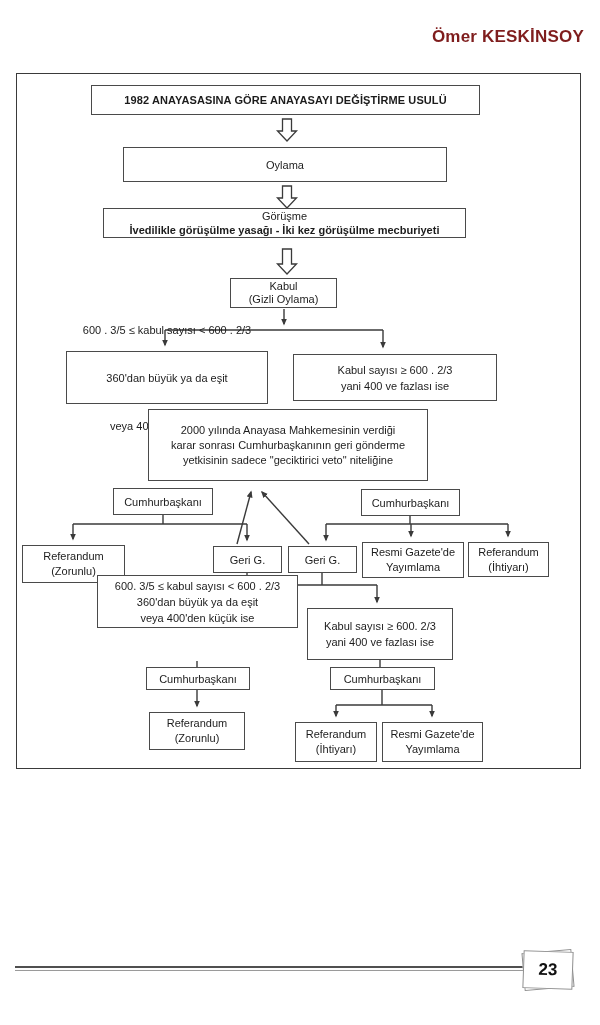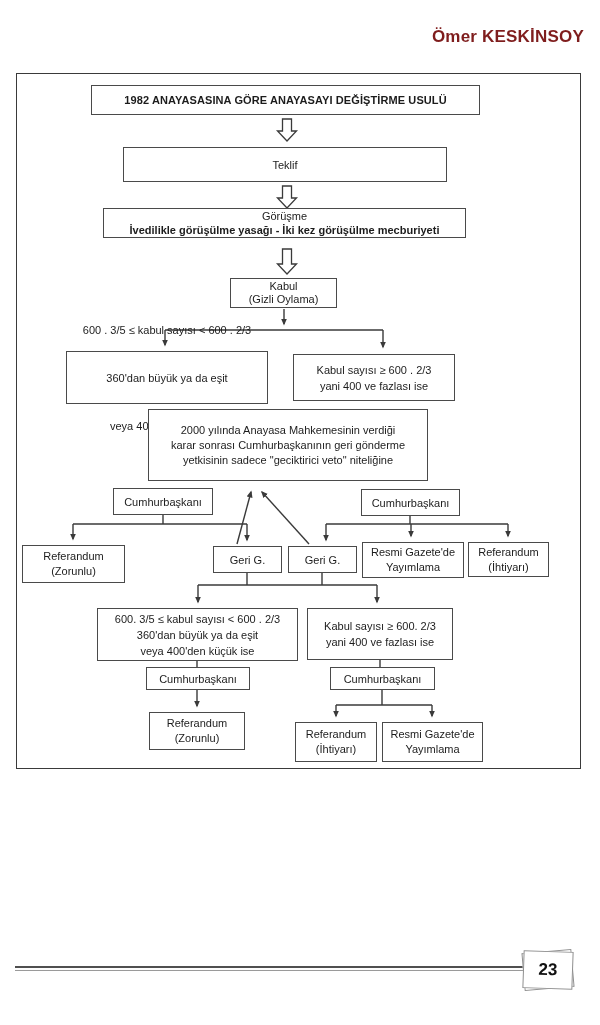--- a/index.html
+++ b/index.html
@@ -25,30 +25,30 @@
   .badge-front{position:absolute;left:2px;top:2px;width:48px;height:36px;background:#fff;
                border:1.5px solid #8f8f8f;transform:rotate(2deg);
                display:flex;align-items:center;justify-content:center;
                font-size:17px;font-weight:bold;color:#111;}
   
   .n-title{left:91px;top:85px;width:389px;height:30px;font-weight:bold;letter-spacing:0.1px;}
   .n-teklif{left:123px;top:147px;width:324px;height:35px;}
   .n-gorusme{left:103px;top:208px;width:363px;height:30px;}
   .n-kabul{left:230px;top:278px;width:107px;height:30px;line-height:13px;}
   .n-ulc{left:66px;top:351px;width:202px;height:53px;line-height:16px;gap:32px;}
-  .n-urc{left:293px;top:354px;width:162px;height:47px;line-height:16px;}
+  .n-urc{left:293px;top:354px;width:204px;height:47px;line-height:16px;}
   .n-note{left:148px;top:409px;width:280px;height:72px;line-height:15px;border-width:1.6px;}
   .n-cbl{left:113px;top:488px;width:100px;height:27px;}
   .n-cbr{left:361px;top:489px;width:99px;height:27px;}
   .n-refzm{left:22px;top:545px;width:103px;height:38px;line-height:15px;}
   .n-gg1{left:213px;top:546px;width:69px;height:27px;}
   .n-gg2{left:288px;top:546px;width:69px;height:27px;}
   .n-rgm{left:362px;top:542px;width:102px;height:36px;line-height:15px;}
   .n-rim{left:468px;top:542px;width:81px;height:35px;line-height:15px;}
-  .n-llc{left:97px;top:608px;width:201px;height:53px;line-height:16px;}
+  .n-llc{left:97px;top:575px;width:201px;height:53px;line-height:16px;}
   .n-lrc{left:307px;top:608px;width:146px;height:52px;line-height:16px;}
   .n-cbll{left:146px;top:667px;width:104px;height:23px;}
   .n-cblr{left:330px;top:667px;width:105px;height:23px;}
   .n-refzb{left:149px;top:712px;width:96px;height:38px;line-height:15px;}
   .n-refib{left:295px;top:722px;width:82px;height:40px;line-height:15px;}
   .n-rgb{left:382px;top:722px;width:101px;height:40px;line-height:15px;}
 </style>
 </head>
 <body>
 
@@ -102,21 +102,21 @@
     <path class="conn" d="M336 705 L432 705"></path>
     <path class="conn" d="M336 705 L336 716" marker-end="url(#ah)"></path>
     <path class="conn" d="M432 705 L432 716" marker-end="url(#ah)"></path>
   </svg>
 
   <div class="node n-title">
     <span>1982 ANAYASASINA GÖRE ANAYASAYI DEĞİŞTİRME USULÜ</span>
   </div>
 
   <div class="node n-teklif">
-    <span>Teklif</span>
+    <span>Oylama</span>
   </div>
 
   <div class="node n-gorusme">
     <span>Görüşme</span>
     <span class="bold">İvedilikle görüşülme yasağı - İki kez görüşülme mecburiyeti</span>
   </div>
 
   <div class="node n-kabul">
     <span>Kabul</span>
     <span>(Gizli Oylama)</span>

